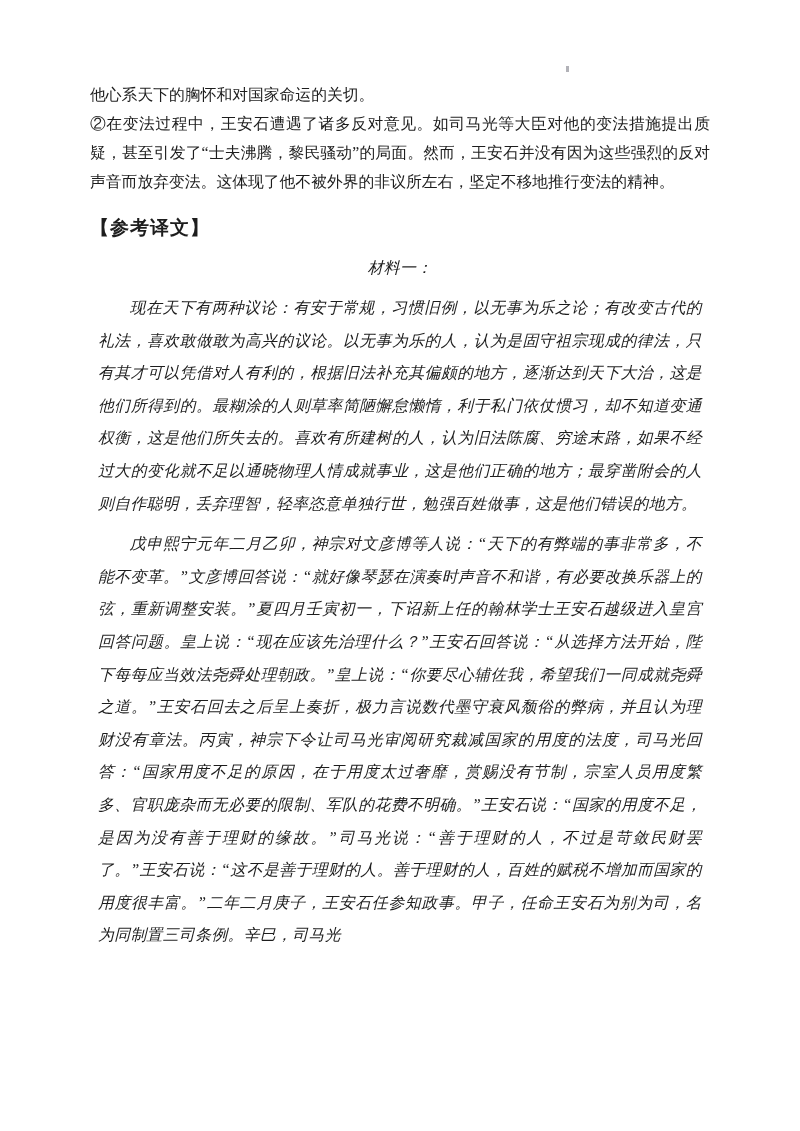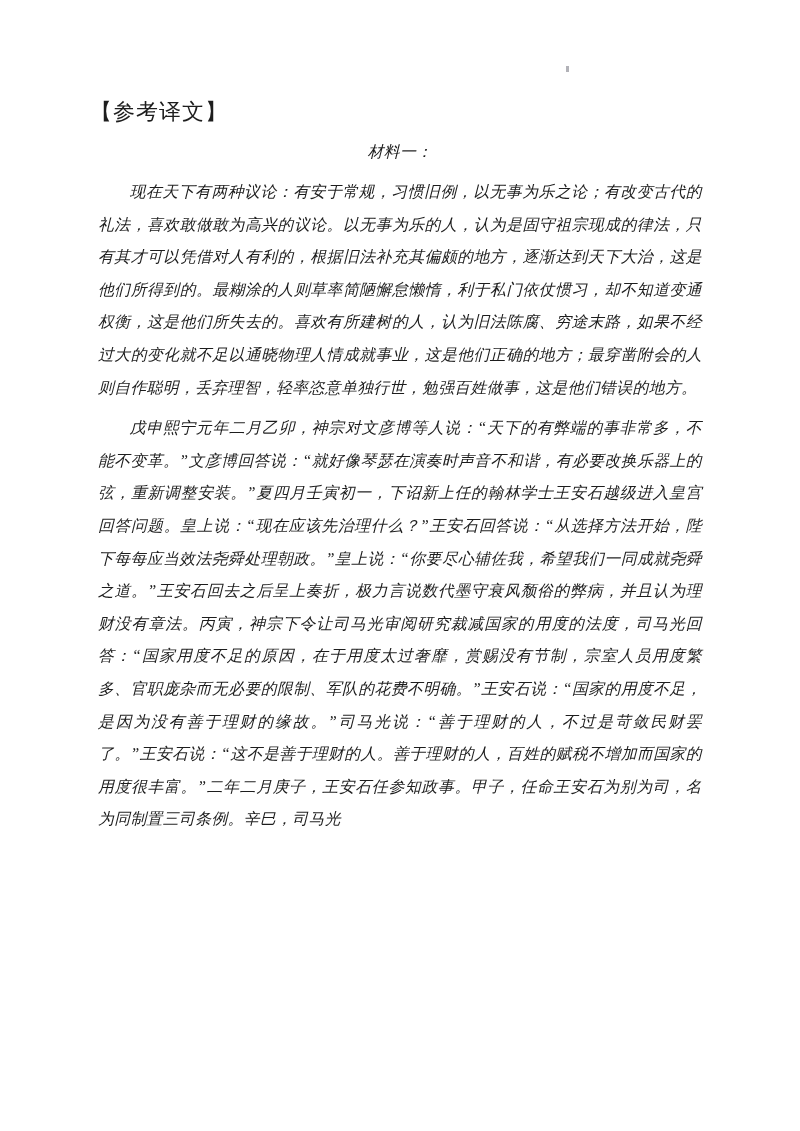--- a/index.html
+++ b/index.html
@@ -31,23 +31,23 @@
     width: 620px;
   }
   .ans {
     margin: 0;
     font-size: 15.8px;
     line-height: 29px;
     text-align: justify;
   }
   .ref-heading {
     margin: 17px 0 0 0;
-    font-size: 22px;
+    font-size: 19px;
     line-height: 30px;
-    font-weight: normal;
+    font-weight: bold;
     letter-spacing: 1px;
   }
   .kai {
     font-style: italic;
     letter-spacing: 0.4px;
   }
   .mat-label {
     margin: 8px;
     font-size: 15.8px;
     line-height: 33px;
@@ -63,21 +63,23 @@
 </style>
 </head>
 <body>
 
 <div class="page">
 
   <div class="artifact-dot"></div>
 
   <main class="content">
 
+    <p class="ans">他心系天下的胸怀和对国家命运的关切。</p>
 
+    <p class="ans">②在变法过程中，王安石遭遇了诸多反对意见。如司马光等大臣对他的变法措施提出质疑，甚至引发了“士夫沸腾，黎民骚动”的局面。然而，王安石并没有因为这些强烈的反对声音而放弃变法。这体现了他不被外界的非议所左右，坚定不移地推行变法的精神。</p>
 
 
     <h2 class="ref-heading">【参考译文】</h2>
 
     <p class="mat-label kai">材料一：</p>
 
     <p class="mat-text kai">现在天下有两种议论：有安于常规，习惯旧例，以无事为乐之论；有改变古代的礼法，喜欢敢做敢为高兴的议论。以无事为乐的人，认为是固守祖宗现成的律法，只有其才可以凭借对人有利的，根据旧法补充其偏颇的地方，逐渐达到天下大治，这是他们所得到的。最糊涂的人则草率简陋懈怠懒惰，利于私门依仗惯习，却不知道变通权衡，这是他们所失去的。喜欢有所建树的人，认为旧法陈腐、穷途末路，如果不经过大的变化就不足以通晓物理人情成就事业，这是他们正确的地方；最穿凿附会的人则自作聪明，丢弃理智，轻率恣意单独行世，勉强百姓做事，这是他们错误的地方。</p>
 
 
     <p class="mat-text kai">戊申熙宁元年二月乙卯，神宗对文彦博等人说：“天下的有弊端的事非常多，不能不变革。”文彦博回答说：“就好像琴瑟在演奏时声音不和谐，有必要改换乐器上的弦，重新调整安装。”夏四月壬寅初一，下诏新上任的翰林学士王安石越级进入皇宫回答问题。皇上说：“现在应该先治理什么？”王安石回答说：“从选择方法开始，陛下每每应当效法尧舜处理朝政。”皇上说：“你要尽心辅佐我，希望我们一同成就尧舜之道。”王安石回去之后呈上奏折，极力言说数代墨守衰风颓俗的弊病，并且认为理财没有章法。丙寅，神宗下令让司马光审阅研究裁减国家的用度的法度，司马光回答：“国家用度不足的原因，在于用度太过奢靡，赏赐没有节制，宗室人员用度繁多、官职庞杂而无必要的限制、军队的花费不明确。”王安石说：“国家的用度不足，是因为没有善于理财的缘故。”司马光说：“善于理财的人，不过是苛敛民财罢了。”王安石说：“这不是善于理财的人。善于理财的人，百姓的赋税不增加而国家的用度很丰富。”二年二月庚子，王安石任参知政事。甲子，任命王安石为别为司，名为同制置三司条例。辛巳，司马光</p>

